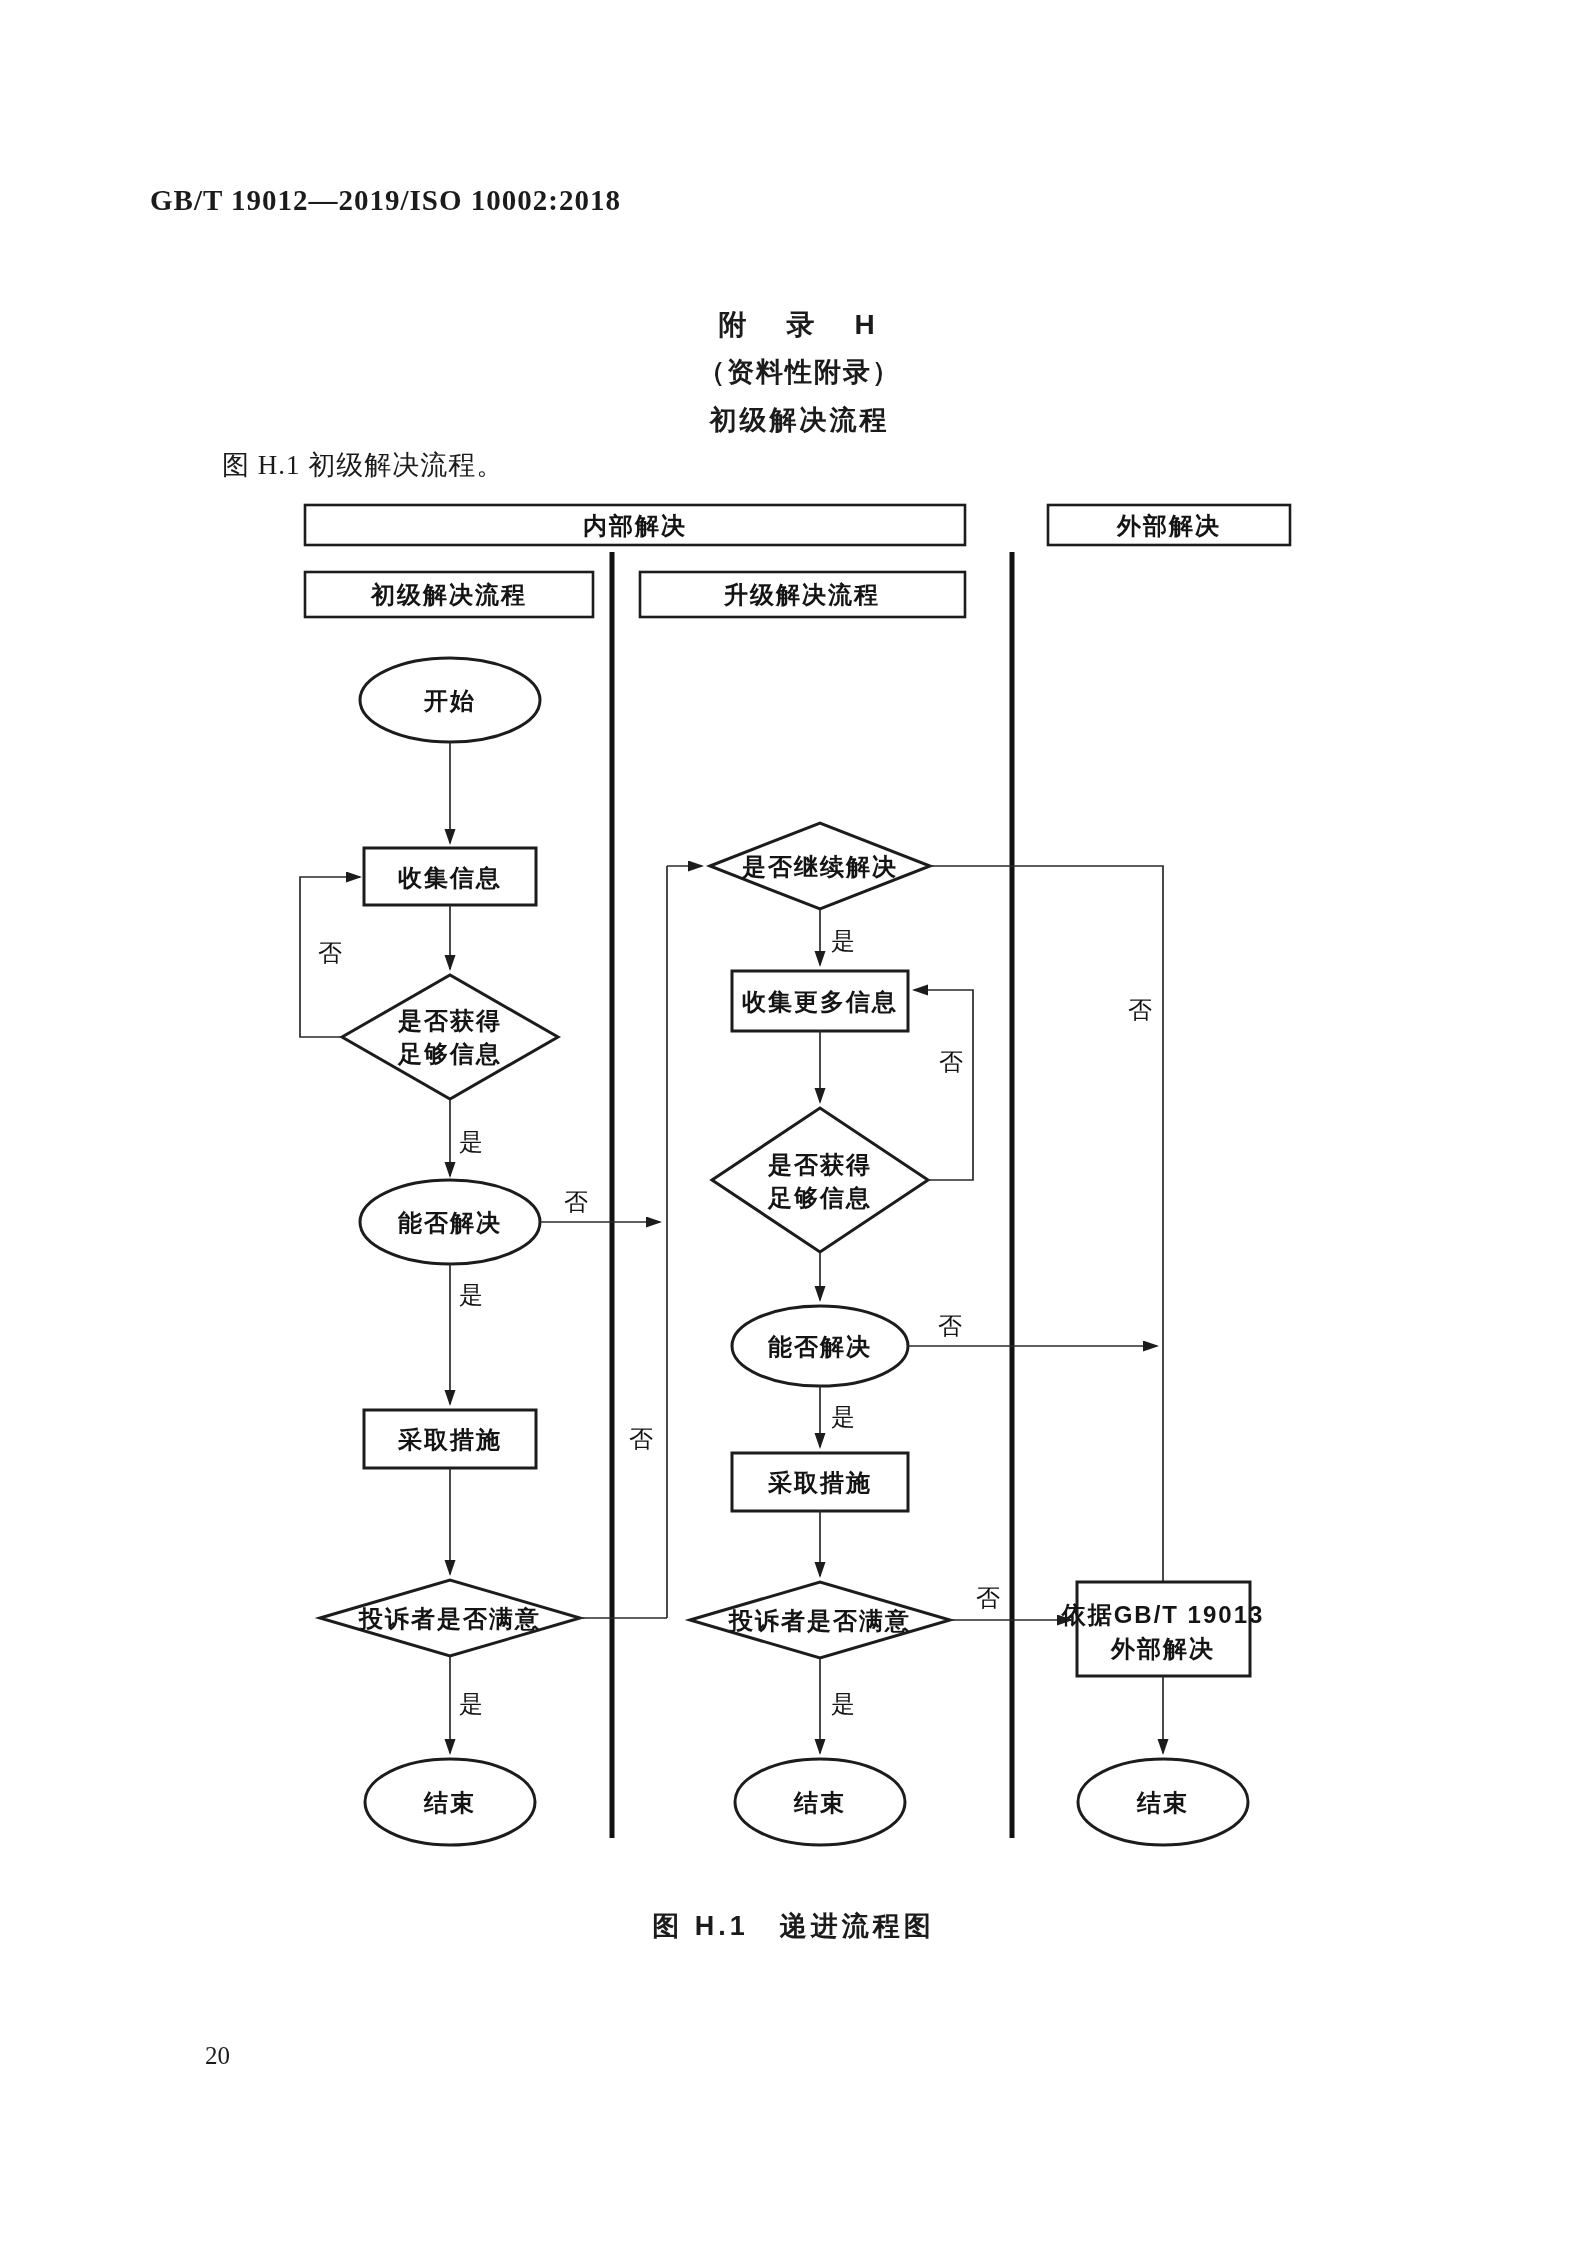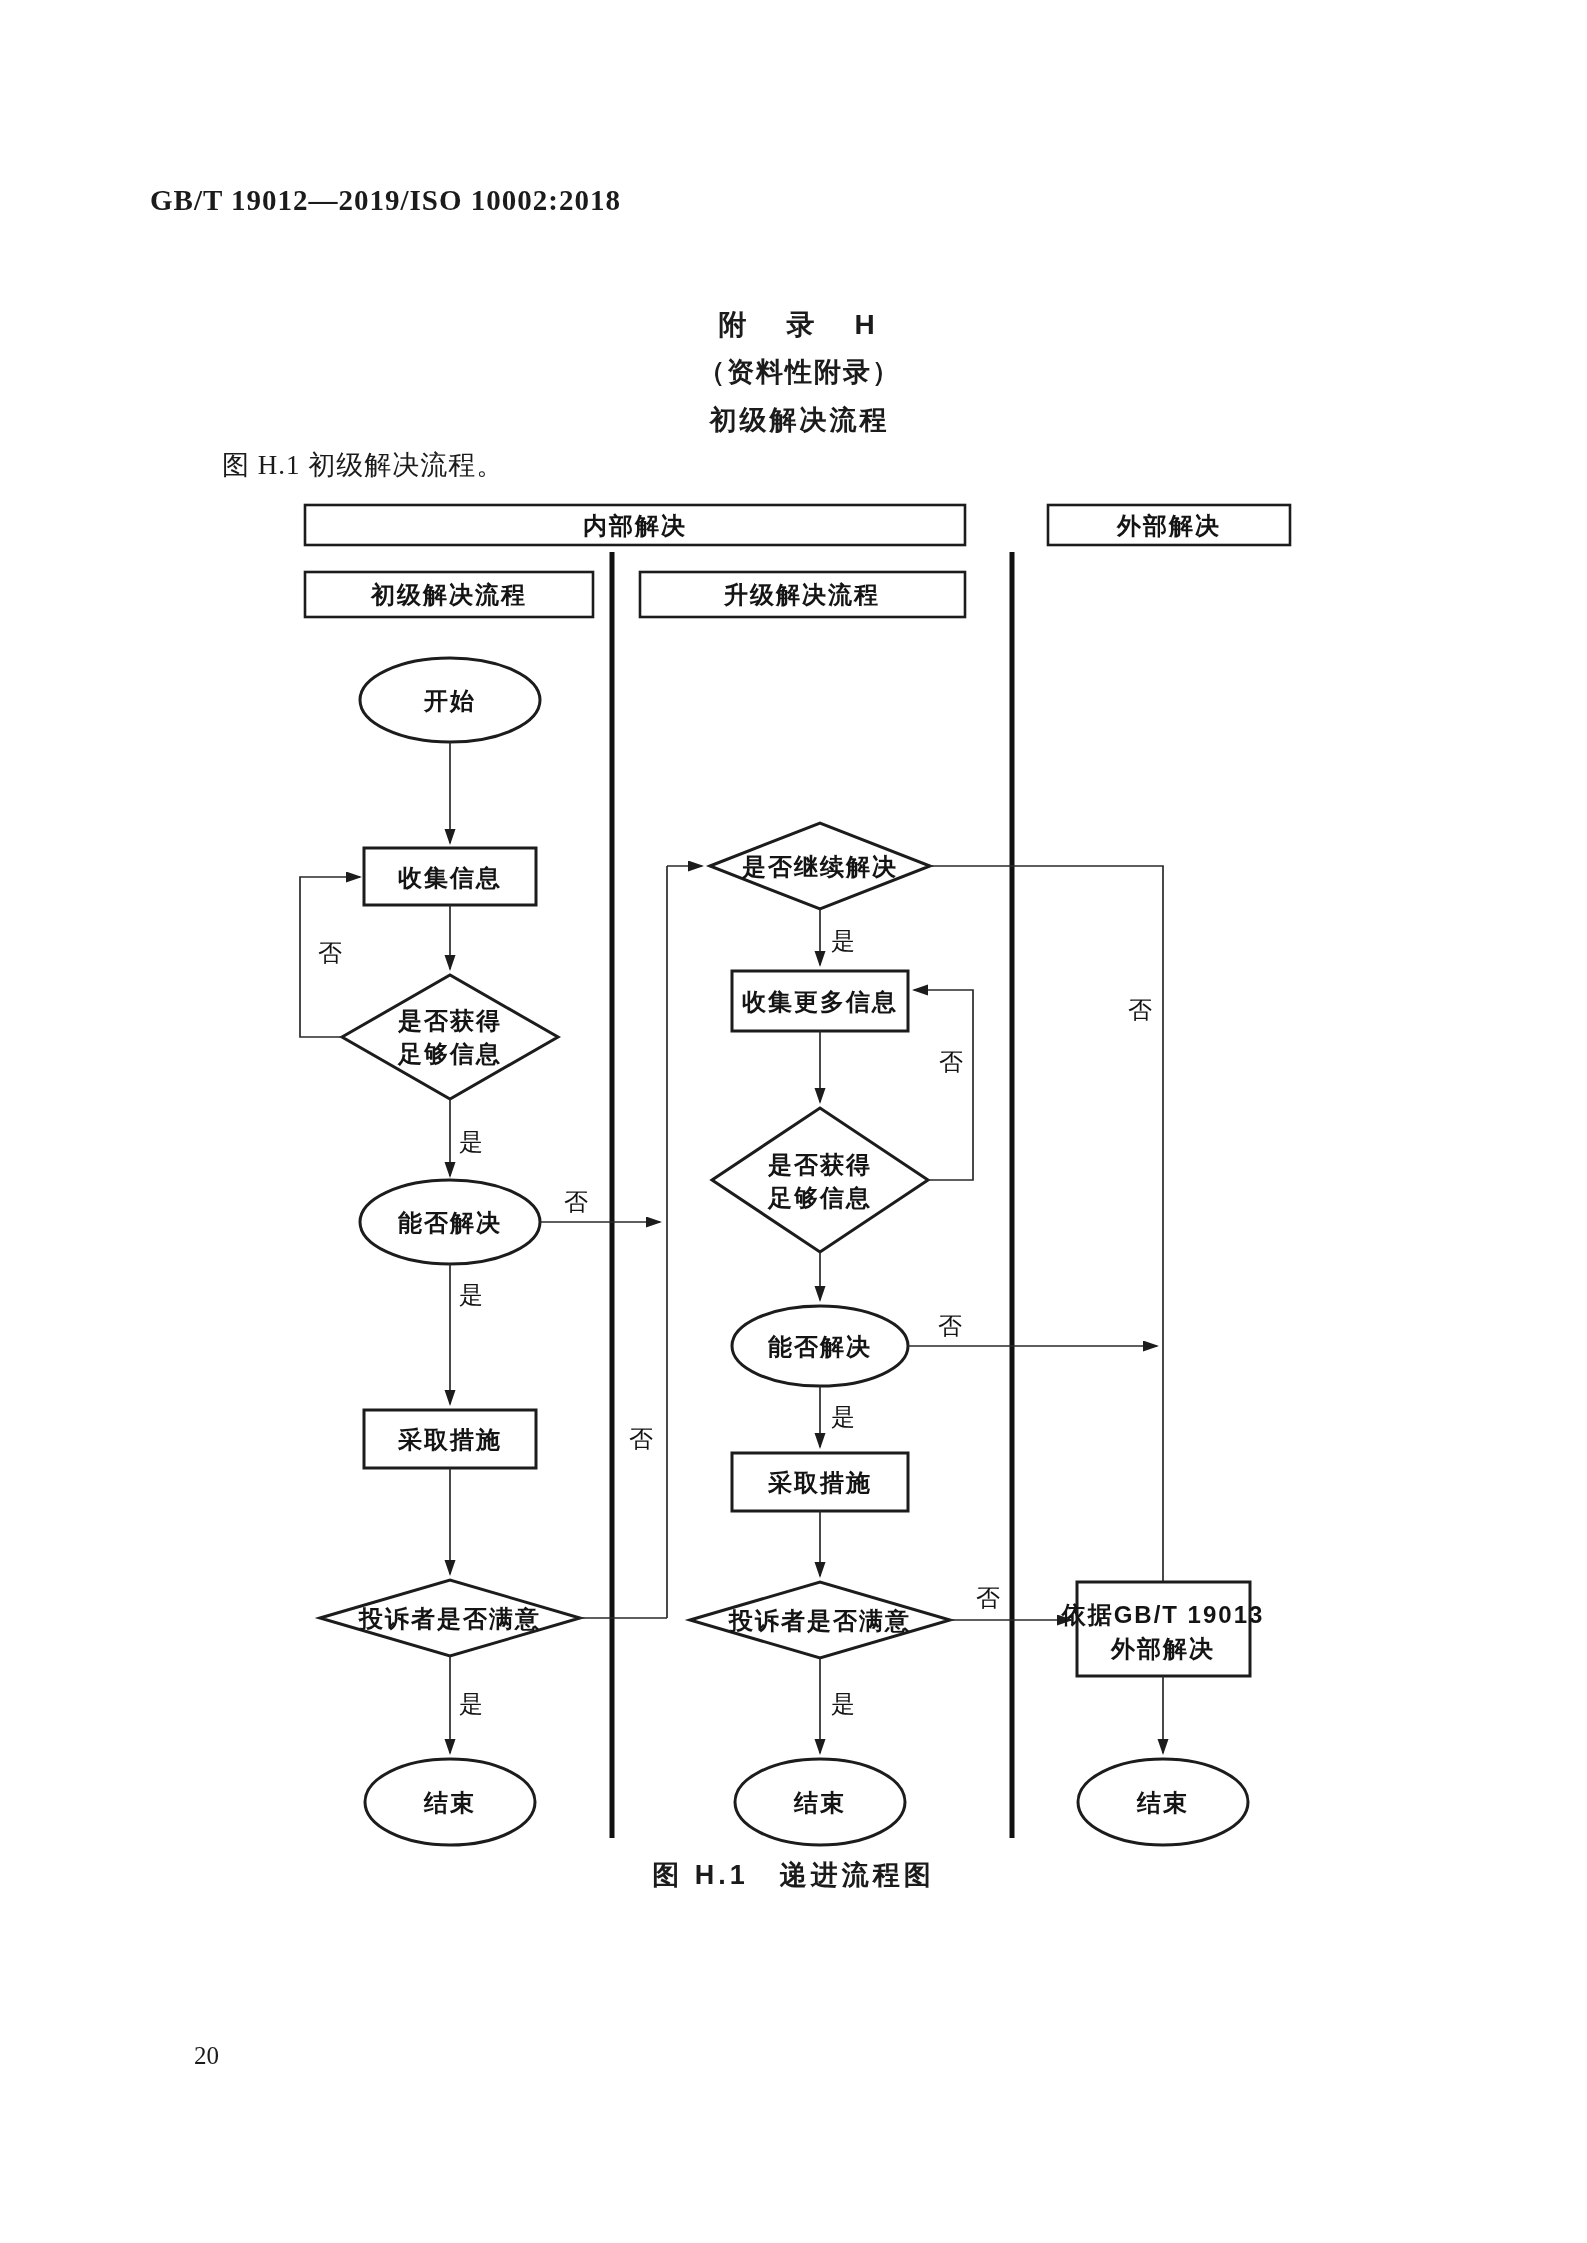--- a/index.html
+++ b/index.html
@@ -24,26 +24,26 @@
     font-family:"Liberation Sans", sans-serif;
   }
   .title1{top:306px;font-size:28px;letter-spacing:6px;}
   .title2{top:354px;font-size:27px;letter-spacing:2px;}
   .title3{top:402px;font-size:27px;letter-spacing:3px;}
   .intro{
     position:absolute;left:222px;top:447px;
     font-size:27px;letter-spacing:1px;
   }
   .caption{
-    position:absolute;left:0;top:1857px;width:100%;
+    position:absolute;left:0;top:1908px;width:100%;
     text-align:center;font-size:27px;font-weight:bold;letter-spacing:4px;
     font-family:"Liberation Sans", sans-serif;
   }
   .pagenum{
-    position:absolute;left:194px;top:2042px;
+    position:absolute;left:205px;top:2042px;
     font-size:25px;
   }
   svg.flow{position:absolute;left:280px;top:495px;}
   svg.flow .shape{fill:none;stroke:#1c1c1c;stroke-width:3;}
   svg.flow .hdrbox{fill:none;stroke:#1c1c1c;stroke-width:2.6;}
   svg.flow .edge{fill:none;stroke:#2a2a2a;stroke-width:1.7;}
   svg.flow .divider{stroke:#111;stroke-width:5;}
   svg.flow text{fill:#141414;}
   svg.flow .ntext{
     font-family:"Liberation Sans", sans-serif;

